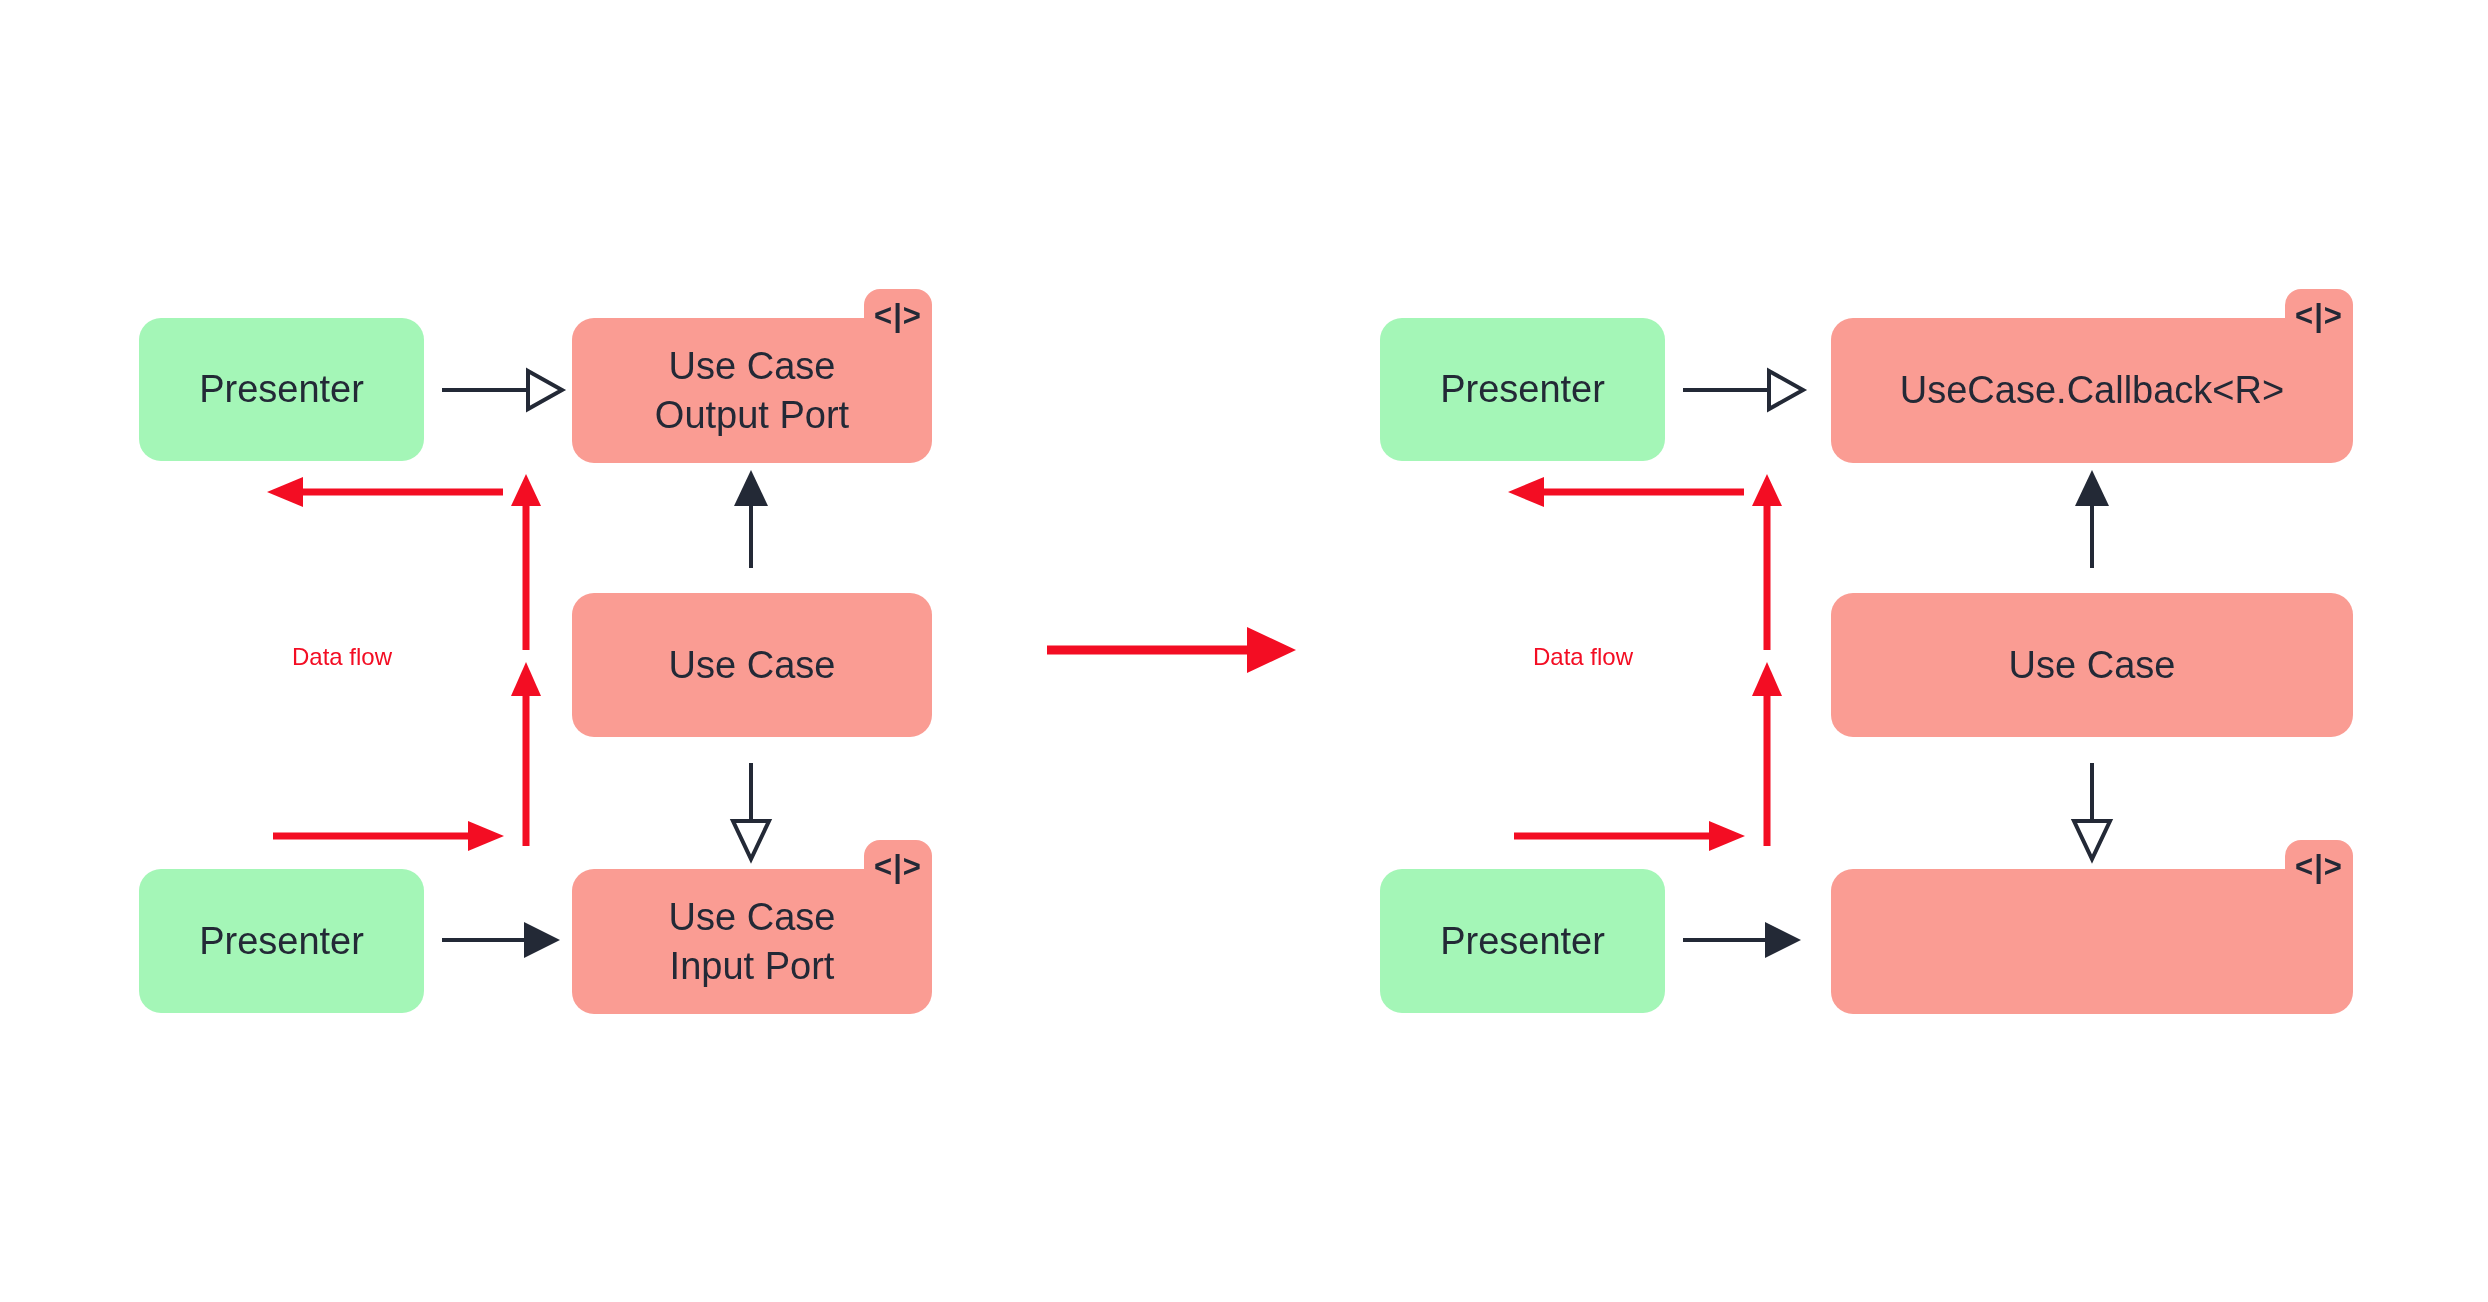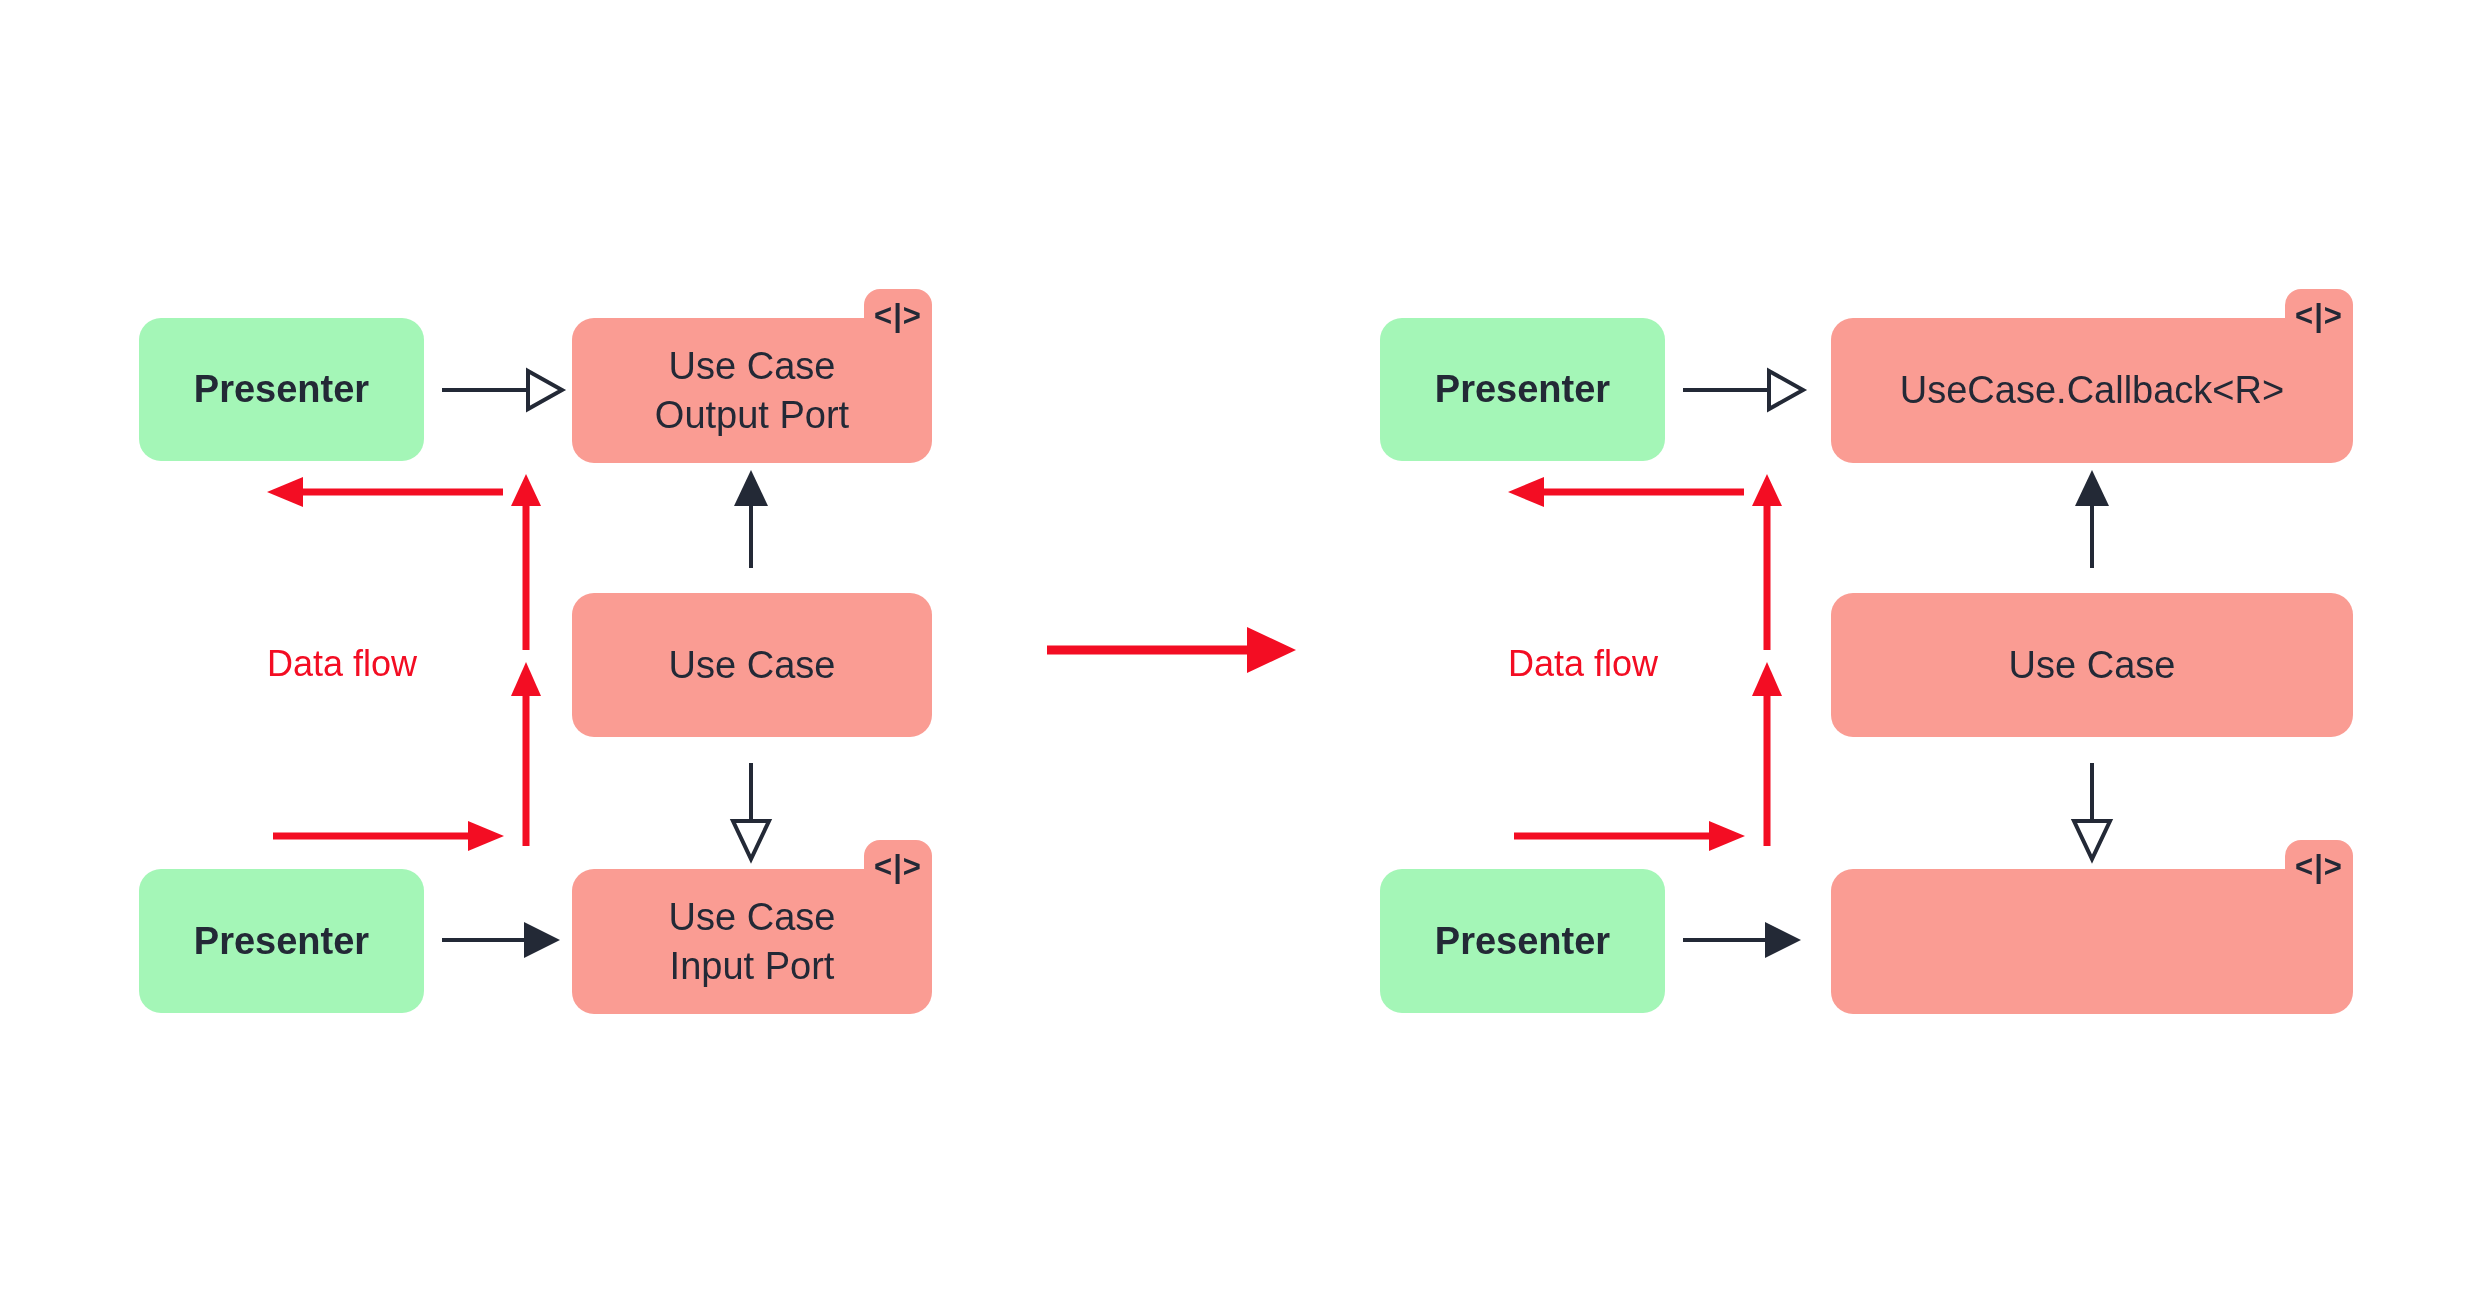--- a/index.html
+++ b/index.html
@@ -19,30 +19,30 @@
   .open{fill:#FFFFFF;stroke:var(--ink);stroke-width:4;stroke-linejoin:miter;}
   .solid{fill:var(--ink);stroke:none;}
   .rln{stroke:var(--flow-red);stroke-width:7;fill:none;}
   .rln-thick{stroke:var(--flow-red);stroke-width:9;fill:none;}
   .rhd{fill:var(--flow-red);stroke:none;}
   .node{
     position:absolute;display:flex;align-items:center;justify-content:center;
     text-align:center;border-radius:22px;font-size:38px;line-height:1.28;
     white-space:pre-line;color:var(--ink);
   }
-  .presenter{background:var(--presenter-fill);font-weight:bold;}
+  .presenter{background:var(--presenter-fill);}
   .iface{background:var(--interface-fill);}
   .tab{
     position:absolute;top:-29px;right:0;width:68px;height:60px;
     background:var(--interface-fill);border-radius:16px 16px 0 0;
     display:flex;align-items:flex-start;justify-content:center;
   }
   .badge{font-size:31px;font-weight:600;margin-top:7px;letter-spacing:1px;color:var(--ink);}
   .dataflow{
-    position:absolute;font-size:36px;color:var(--flow-red);
+    position:absolute;font-size:24px;color:var(--flow-red);
     text-align:center;white-space:nowrap;
   }
 </style>
 </head>
 <body>
 
 <div class="canvas">
 
   <svg class="arrows" viewBox="0 0 2488 1302" xmlns="http://www.w3.org/2000/svg">
 

